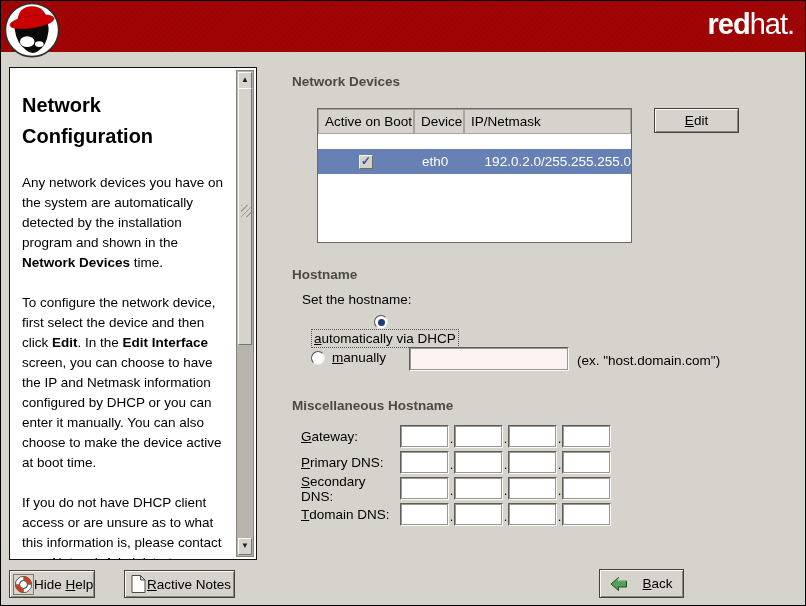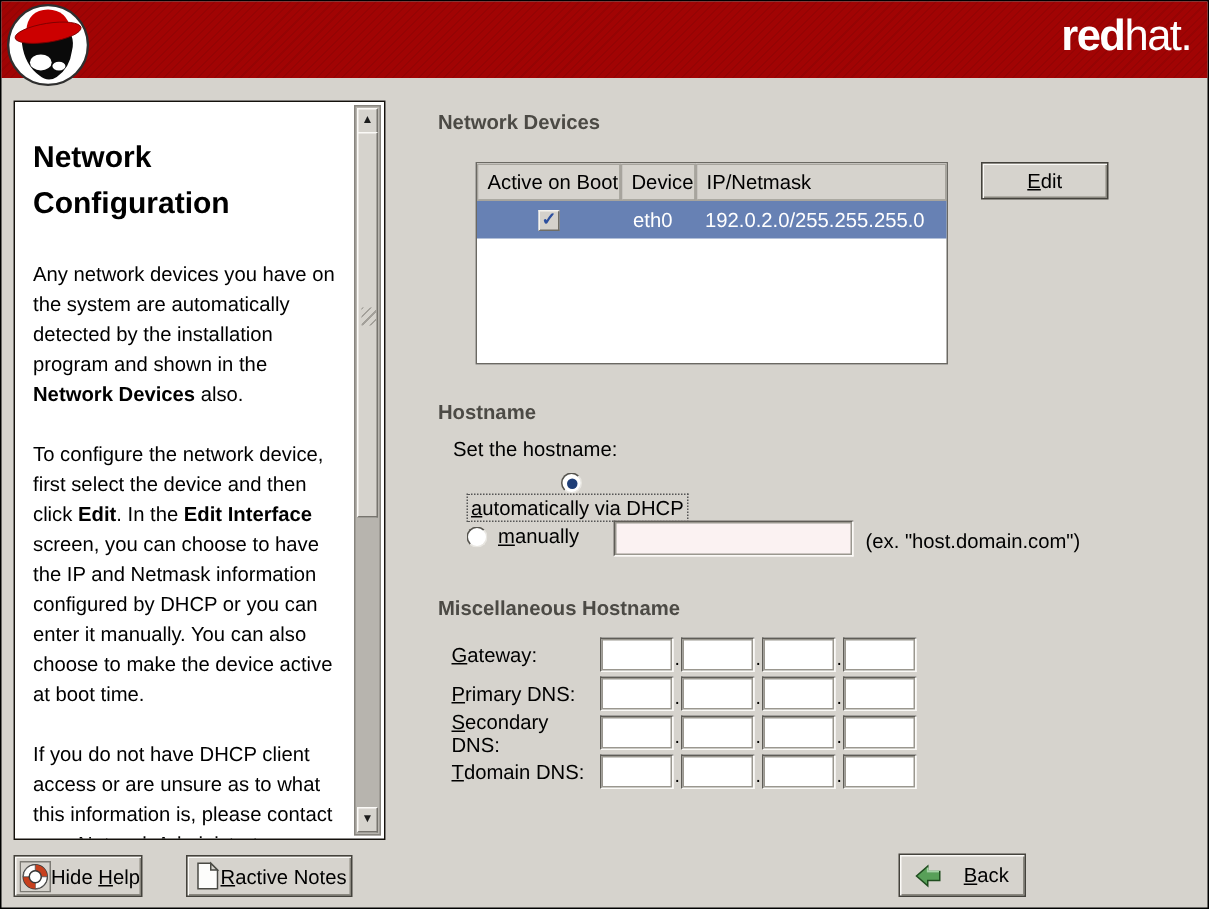--- a/index.html
+++ b/index.html
@@ -34,29 +34,29 @@
             border:1px solid;border-color:#fbfaf7 #77746e #77746e #fbfaf7;}
   .sb-grip{position:absolute;left:2px;top:116px;width:10px;height:12px;
            background:repeating-linear-gradient(135deg,#a3a09a 0 1px,transparent 1px 4px);}
 
   
   .sect{position:absolute;font-size:13.5px;font-weight:bold;color:#4c4a45;}
 
   
   .nd-table{position:absolute;left:316px;top:107px;width:315px;height:135px;box-sizing:border-box;
             background:#fff;border:1px solid #6b6963;}
-  .nd-head{display:flex;height:25px;}
+  .nd-head{display:flex;height:40px;}
   .th{box-sizing:border-box;background:#d6d3cd;border:1px solid;height:25px;
       border-color:#fbfaf7 #8a877f #8a877f #fbfaf7;outline:1px solid #a7a49d;outline-offset:-1px;
       font-size:13.5px;line-height:23px;padding-left:6px;white-space:nowrap;overflow:hidden;cursor:pointer;}
   .th-active{width:96px;} .th-device{width:50px;} .th-ip{flex:1;}
   .tr-selected{display:flex;align-items:center;height:25px;background:#6781b4;color:#fff;font-size:13.5px;}
   .td-active{width:96px;display:flex;justify-content:center;}
   .td-device{width:50px;padding-left:8px;box-sizing:border-box;}
-  .td-ip{flex:1;padding-left:6px;}
+  .td-ip{flex:1;padding-left:6px;text-align:right;}
   .checkbox{width:14px;height:14px;box-sizing:border-box;background:#d4d1cb;
             border:1px solid;border-color:#f5f3ee #6f6d66 #6f6d66 #f5f3ee;
             font-size:12px;line-height:11px;text-align:center;color:#2c4f9e;font-weight:bold;cursor:pointer;}
 
   
   .btn{position:absolute;box-sizing:border-box;background:#d6d3cd;border:1px solid #44423c;
        box-shadow:inset 1px 1px 0 #fbfaf7,inset -1px -1px 0 #8a877f;
        display:flex;align-items:center;justify-content:center;
        font-size:13.5px;color:#000;cursor:pointer;white-space:nowrap;}
   .btn u{text-decoration:underline;}
@@ -102,21 +102,21 @@
     <ellipse cx="24" cy="41" rx="7.5" ry="5.5" fill="#ffffff"></ellipse>
     <ellipse cx="36.5" cy="43.5" rx="4.5" ry="3" fill="#ffffff"></ellipse>
     <path d="M14 19 Q15 5 29 4.5 Q42 5 44.5 18 Q30 27 14 19 Z" fill="#cc0000"></path>
     <ellipse cx="29" cy="20.5" rx="23" ry="6.5" fill="#cc0000" stroke="#7a0000" stroke-width="0.6" transform="rotate(-9 29 20.5)"></ellipse>
   </svg>
   <div class="wordmark"><span class="wm-bold">red</span><span class="wm-light">hat.</span></div>
 
   <div class="help-panel">
     <div class="help-content">
       <div class="help-title">Network Configuration</div>
-      <p class="help-p"><span>Any network devices you have on the system are automatically detected by the installation program and shown in the </span><b>Network Devices</b><span> also.</span></p>
+      <p class="help-p"><span>Any network devices you have on the system are automatically detected by the installation program and shown in the </span><b>Network Devices</b><span> time.</span></p>
       <p class="help-p"><span>To configure the network device, first select the device and then click </span><b>Edit</b><span>. In the </span><b>Edit Interface</b><span> screen, you can choose to have the IP and Netmask information configured by DHCP or you can enter it manually. You can also choose to make the device active at boot time.</span></p>
       <p class="help-p">If you do not have DHCP client access or are unsure as to what this information is, please contact your Network Administrator.</p>
     </div>
     <div class="scrollbar">
       <div class="sb-btn sb-up">▲</div>
       <div class="sb-thumb">
           <div class="sb-grip"></div>
         </div>
       <div class="sb-btn sb-down">▼</div>
     </div>

